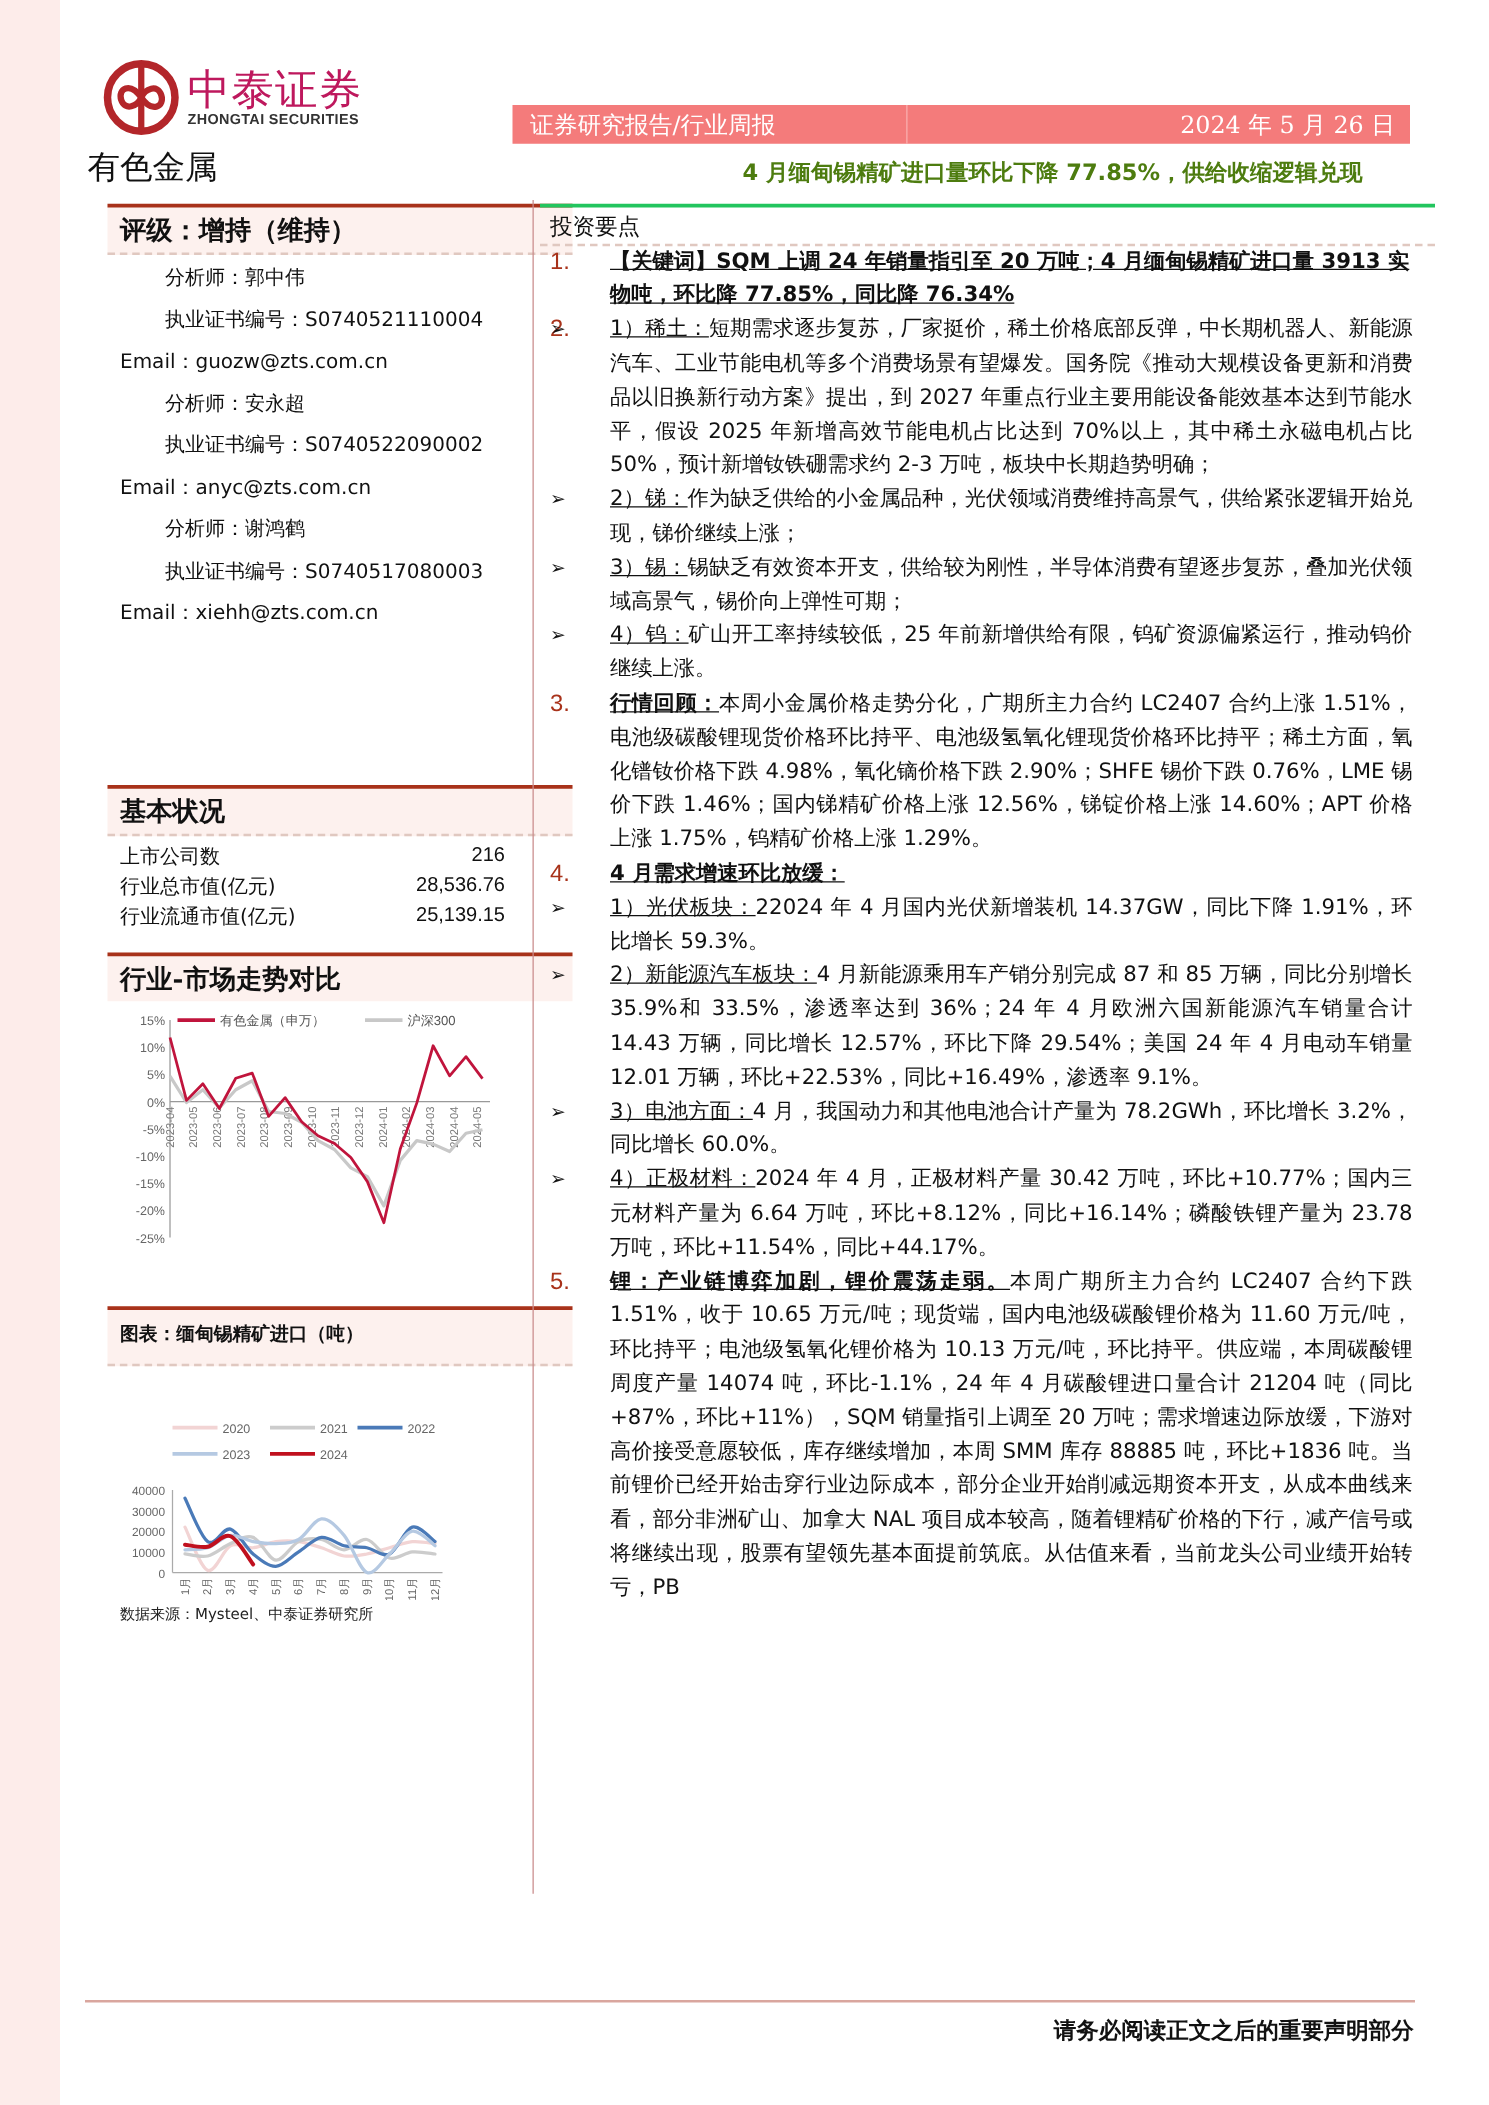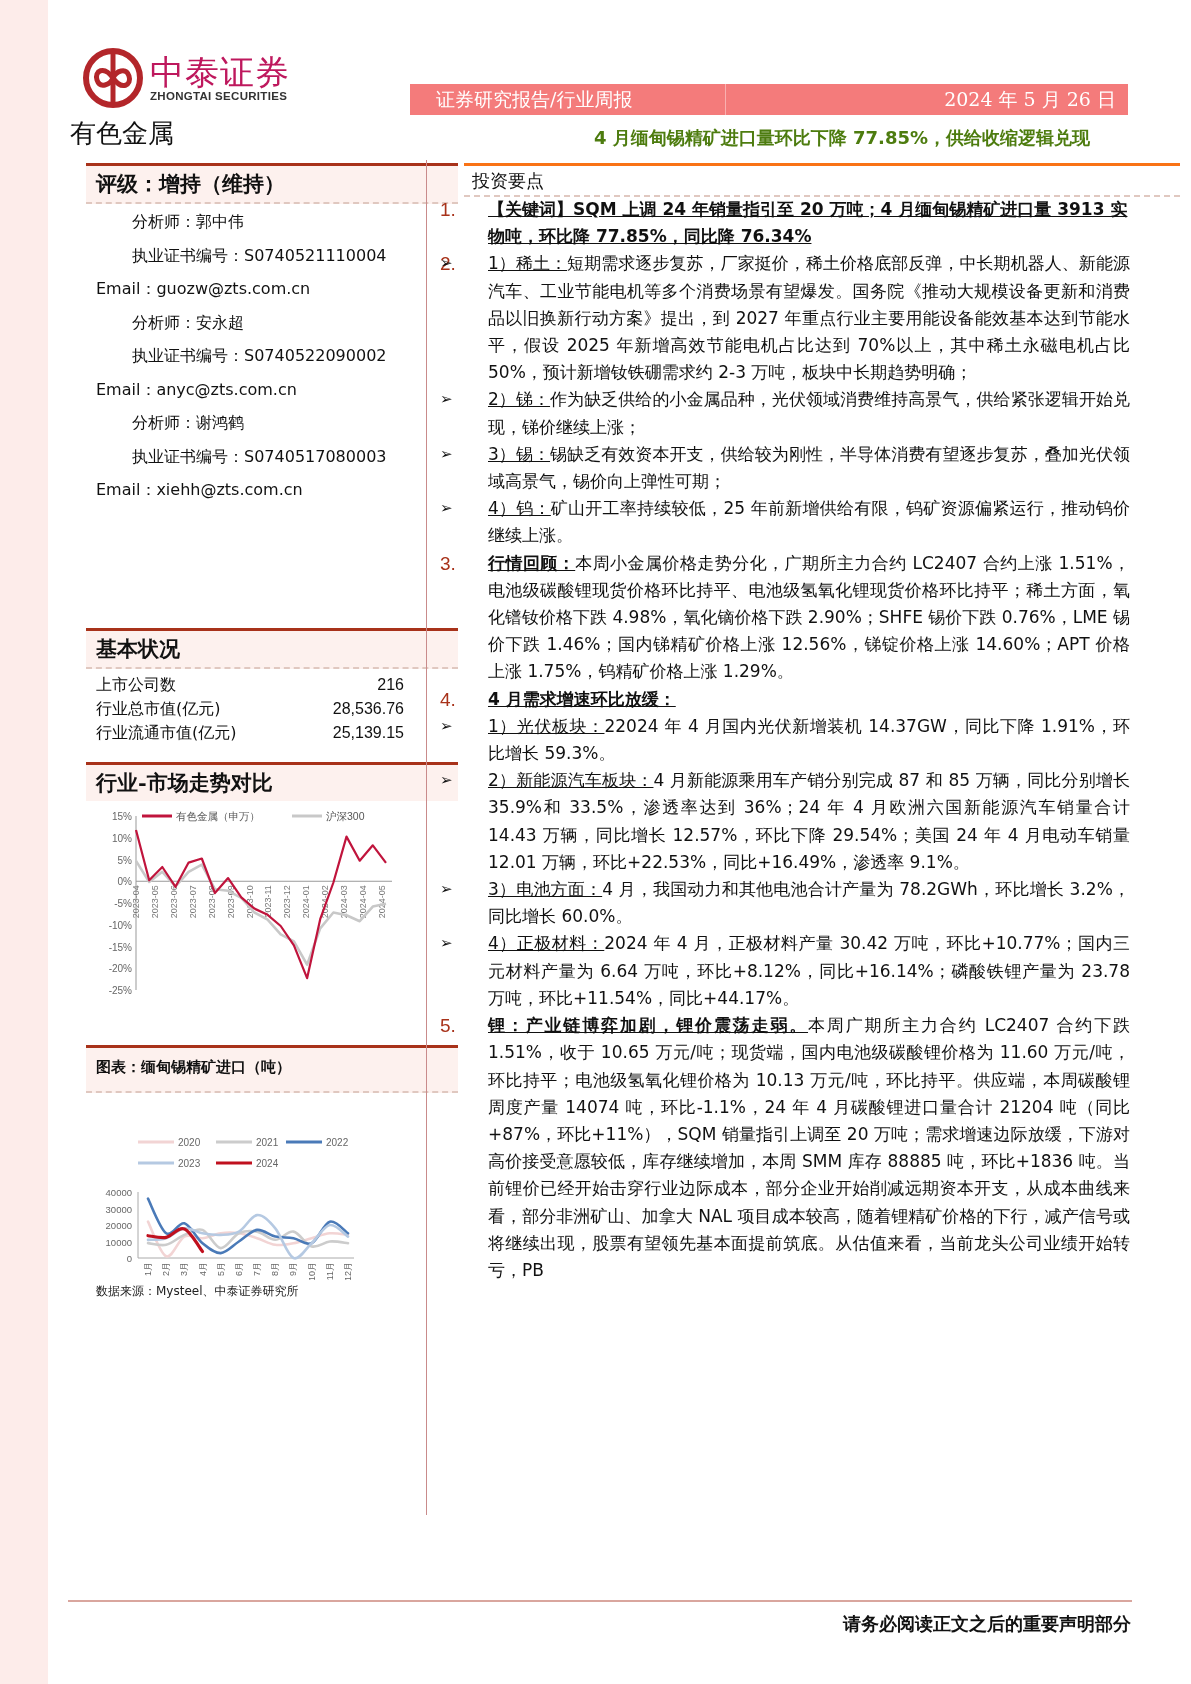--- a/index.html
+++ b/index.html
@@ -10,41 +10,41 @@
   .left-strip { position: absolute; left: 0; top: 0; width: 48px; height: 1684px; background: #fdecea; }
   
   .logo { position: absolute; left: 82px; top: 48px; height: 60px; display: flex; align-items: center; }
   .logo svg { width: 62px; height: 62px; }
   .logo-text { margin-left: 6px; }
   .logo-cn { font-size: 34px; font-weight: normal; color: #be185d; letter-spacing: 1px; line-height: 36px; font-family: "DejaVu Sans", sans-serif; }
   .logo-en { font-size: 11.5px; font-weight: bold; color: #333; letter-spacing: 0.3px; font-family: "Liberation Sans", sans-serif; }
   .industry { position: absolute; left: 70px; top: 116px; font-size: 26px; color: #111; }
   
   .banner { position: absolute; left: 410px; top: 84px; width: 718px; height: 31px; background: #f47b7b; display: flex; align-items: center; justify-content: space-between; color: #fff; font-family: "DejaVu Serif", serif; font-size: 19px; }
-  .banner .b-left { padding-left: 26px; }
+  .banner .b-left { padding-left: 14px; }
   .banner .b-right { padding-right: 12px; }
   .banner .b-div { position: absolute; left: 315px; top: 0; width: 1px; height: 31px; background: #f9b0b0; }
   .report-title { position: absolute; left: 410px; top: 126px; width: 680px; text-align: right; font-size: 18px; font-weight: bold; color: #4d7c0f; }
   
   .lbox { position: absolute; left: 86px; width: 372px; }
   .lbox-head { border-top: 3px solid #a8321a; background: #fdf1ee; border-bottom: 2px dashed #e0c8c0; padding: 4px 10px; font-family: "DejaVu Serif", serif; font-weight: bold; font-size: 21px; color: #111; }
   .rating { top: 163px; }
   .analyst-list { position: absolute; left: 96px; top: 205px; font-size: 16px; line-height: 33.5px; }
   .analyst-list .cn { font-family: "DejaVu Serif", serif; font-weight: normal; margin-left: 36px; }
   .basic { top: 628px; }
   .basic-table { width: 328px; font-size: 16px; border-collapse: collapse; margin-top: 4px; }
   .basic-table td { padding: 1px 10px; line-height: 22px; }
   .basic-table td.v { text-align: right; font-family: "Liberation Sans", sans-serif; }
   .trend { top: 762px; }
   .tin { top: 1045px; }
   .tin .lbox-head { font-size: 15px; padding: 10px 1px 14px 10px; }
   .source { position: absolute; left: 96px; top: 1283px; font-size: 12px; color: #222; }
   
   .rcol-line { position: absolute; left: 426px; top: 160px; width: 1px; height: 1355px; background: #c98b8b; }
-  .rhead { position: absolute; left: 432px; top: 163px; width: 700px; border-top: 3px solid #f97316; border-bottom: 2px dashed #e0c8c0; padding: 3px 8px 2px 8px; font-family: "DejaVu Serif", serif; font-size: 18px; margin-left: 32px; }
+  .rhead { position: absolute; left: 432px; top: 163px; width: 700px; border-top: 3px solid #22c55e; border-bottom: 2px dashed #e0c8c0; padding: 3px 8px 2px 8px; font-family: "DejaVu Serif", serif; font-size: 18px; }
   .body { position: absolute; left: 440px; top: 196px; width: 690px; font-size: 17px; line-height: 27.2px; }
   .item { position: relative; padding-left: 48px; }
   .num { position: absolute; left: 0; top: 0; color: #a8321a; font-family: "Liberation Sans", sans-serif; font-size: 19px; }
   .bold { font-weight: bold; text-decoration: underline; }
   .sub { position: relative; padding-left: 48px; text-align: justify; }
   .arrow { position: absolute; left: 0; top: 0; font-size: 15px; }
   .ul { text-decoration: underline; }
   .para { text-align: justify; }
   
   .footer-line { position: absolute; left: 68px; top: 1600px; width: 1064px; height: 2px; background: #d9a69e; }

